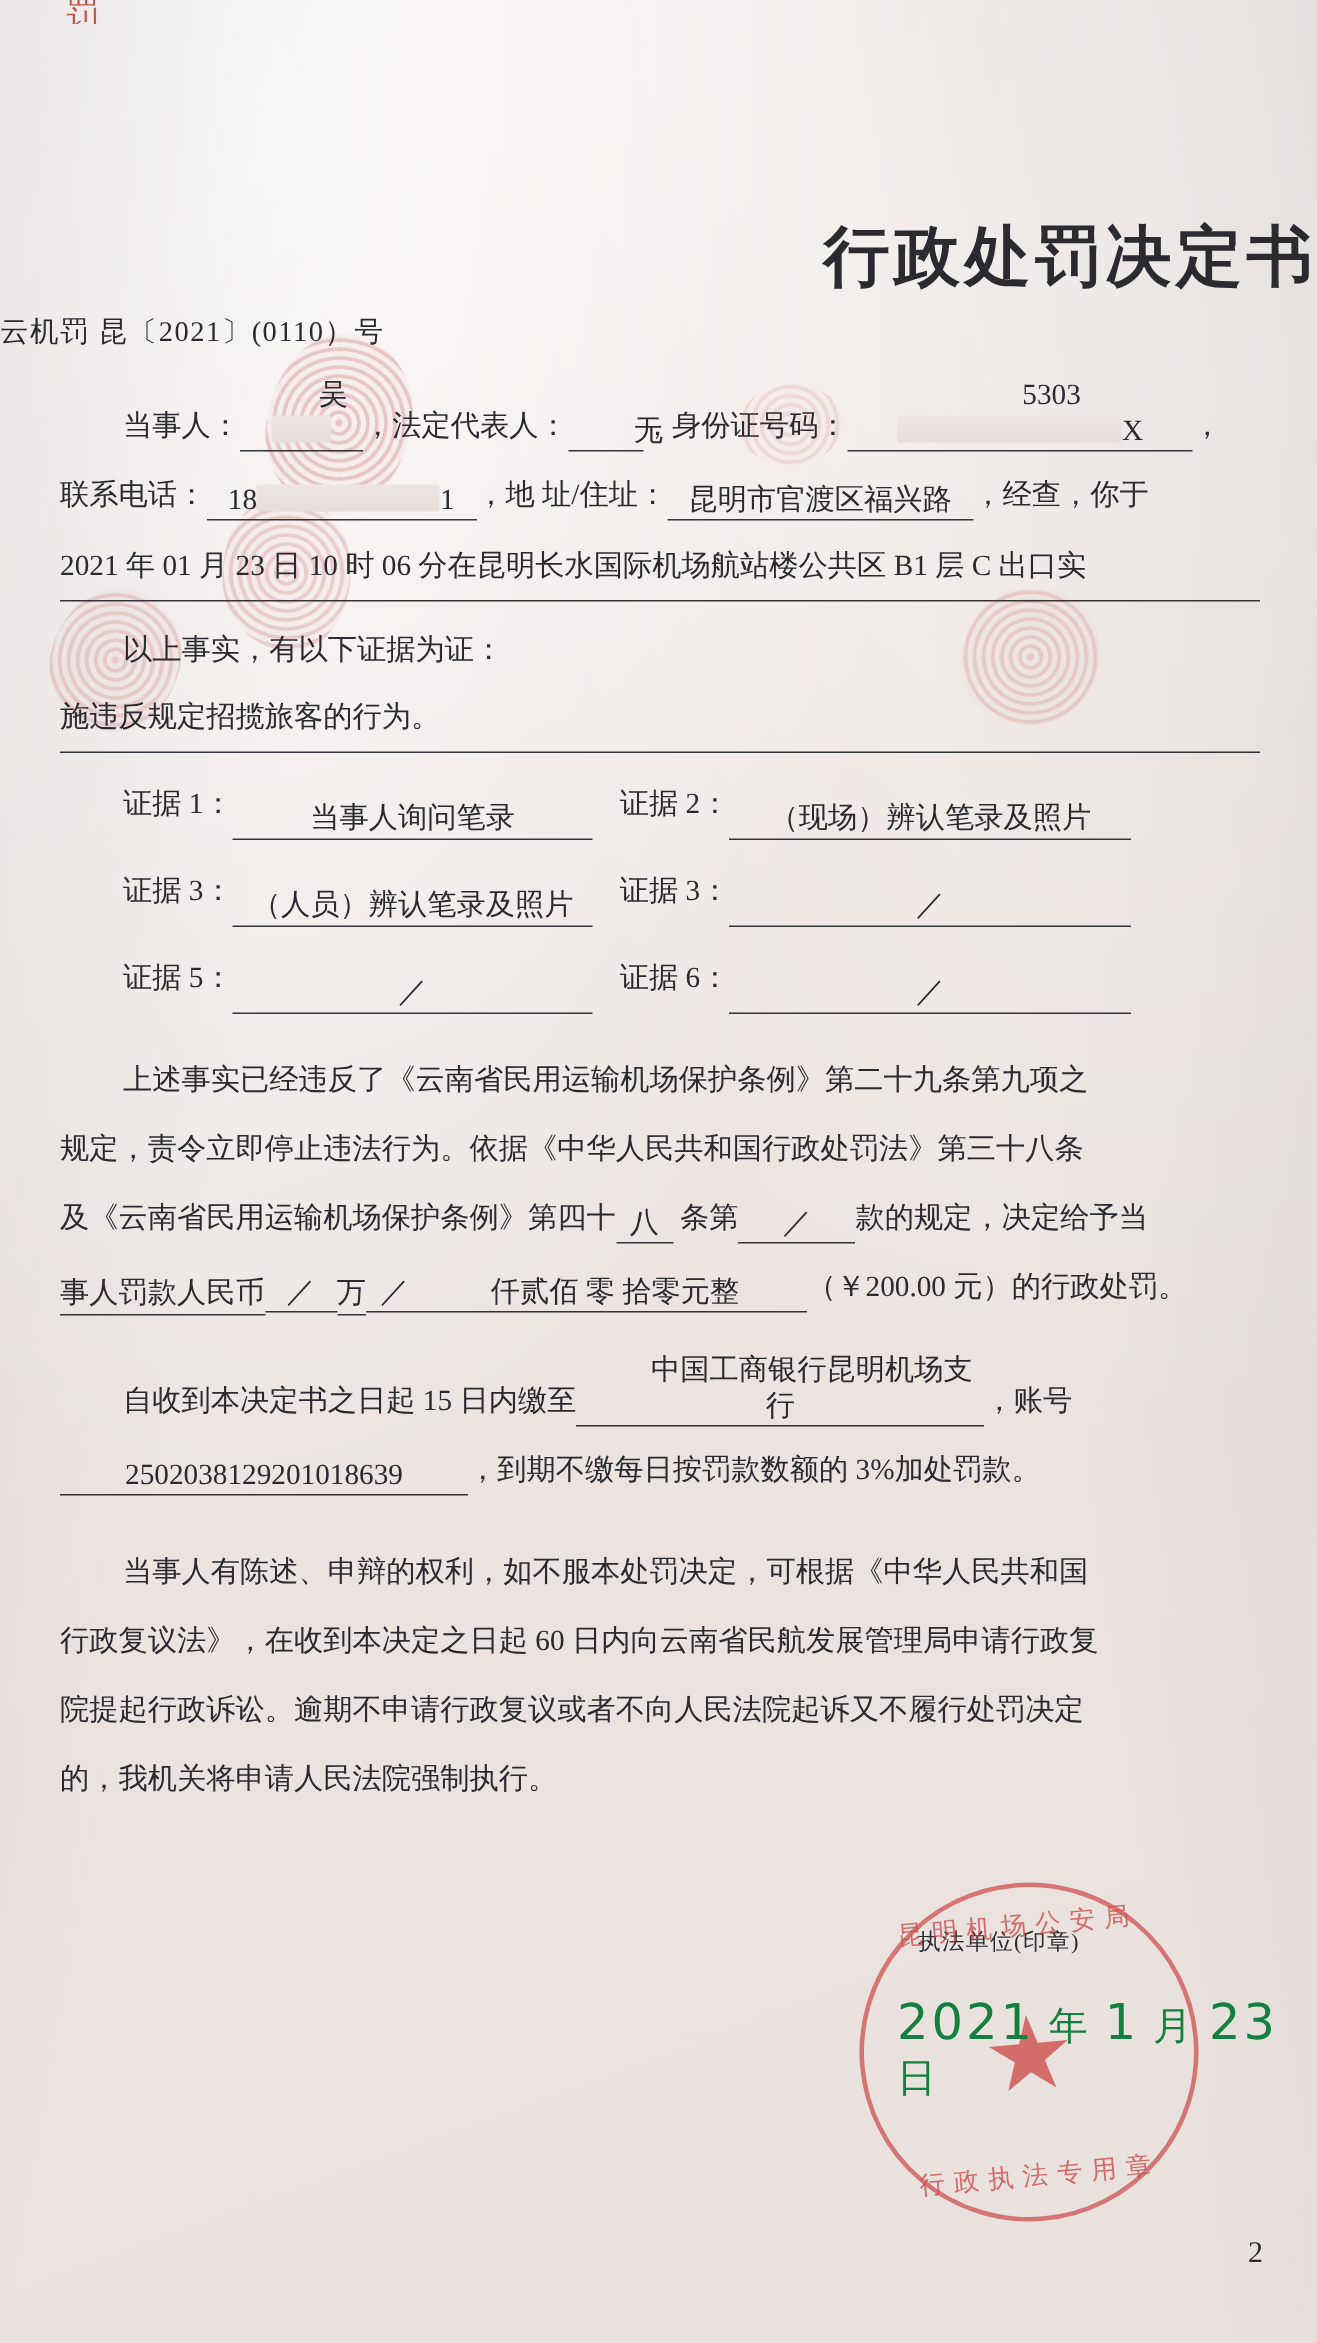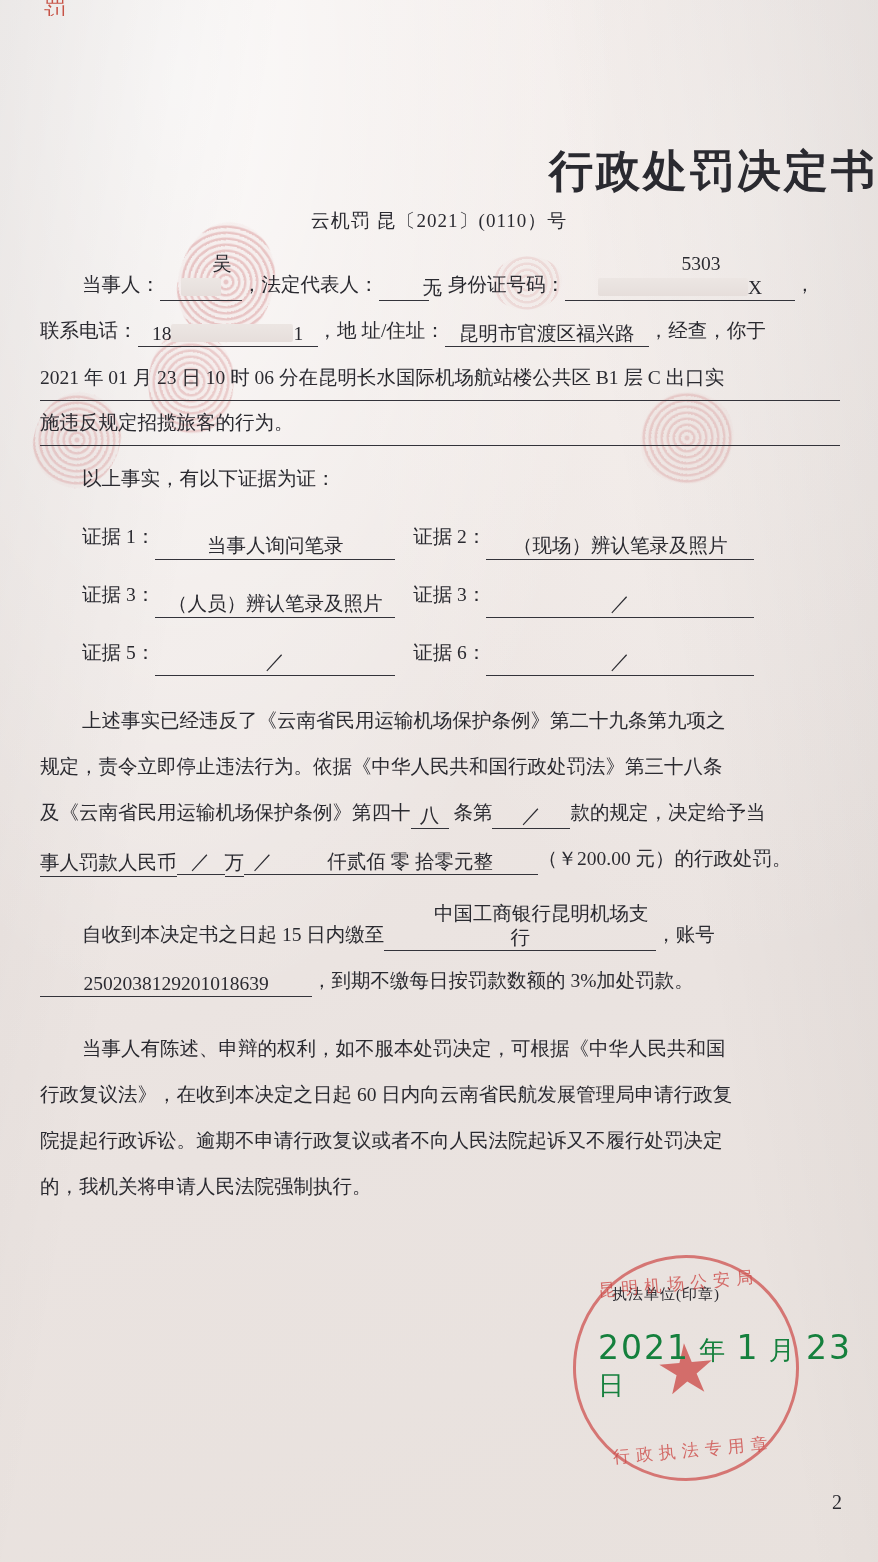--- a/index.html
+++ b/index.html
@@ -65,21 +65,20 @@
     font-size: 44px;
     font-weight: bold;
     letter-spacing: 3px;
     font-family: "Liberation Serif", serif;
   }
   .doc-no {
     position: absolute;
     top: 208px;
     left: 0;
     width: 878px;
-    text-align: center;
     font-size: 19px;
     letter-spacing: 1px;
   }
 
   .body {
     position: absolute;
     top: 252px;
     left: 40px;
     width: 800px;
     font-size: 19.5px;
@@ -240,25 +239,25 @@
       <span>当事人：</span><span class="u" style="width:78px"><span>吴</span><span class="redact" style="width:40px;height:18px"></span></span><span>，法定代表人：</span><span class="u" style="width:46px">无</span><span>，身份证号码：</span><span class="u u-left" style="width:226px"><span>5303</span><span class="redact" style="width:150px;height:18px"></span><span>X</span></span>，
     </p>
 
     <p class="para">
       <span>联系电话：</span><span class="u u-left" style="width:176px"><span>18</span><span class="redact" style="width:122px;height:18px"></span><span>1</span></span><span>，地  址/住址：</span><span class="u" style="width:200px">昆明市官渡区福兴路</span><span>，经查，你于</span>
     </p>
 
     <p class="para" style="margin-top:2px">
       <span class="uwrap" style="width:800px">2021 年 01 月 23 日 10 时 06 分在昆明长水国际机场航站楼公共区 B1 层 C 出口实</span>
     </p>
+    <p class="para indent" style="margin-top:10px">以上事实，有以下证据为证：</p>
+
     <p class="para">
       <span class="uwrap" style="width:800px">施违反规定招揽旅客的行为。</span>
     </p>
-
-    <p class="para indent" style="margin-top:10px">以上事实，有以下证据为证：</p>
 
     <div class="rows">
       <div class="evrow">
         <span class="evlabel">证据 1：</span>
         <span class="evfill" style="width:240px">当事人询问笔录</span>
         <span class="evlabel">证据 2：</span>
         <span class="evfill" style="width:268px;margin-right:0">（现场）辨认笔录及照片</span>
       </div>
       <div class="evrow">
         <span class="evlabel">证据 3：</span>

